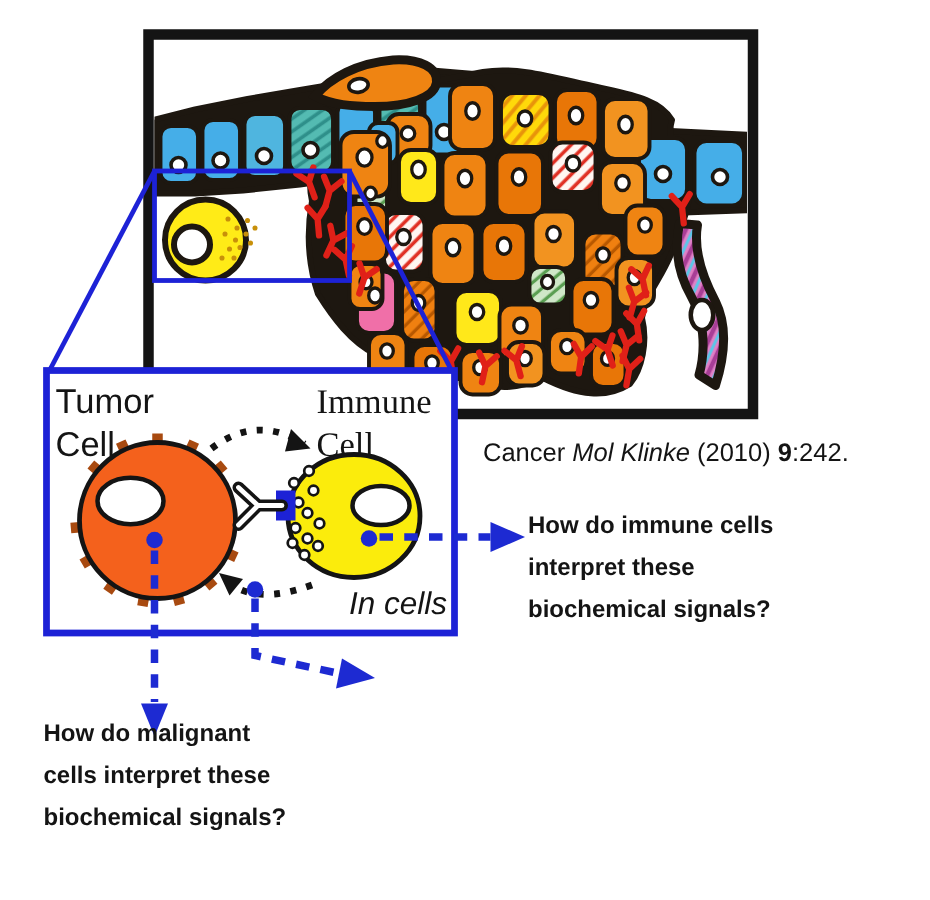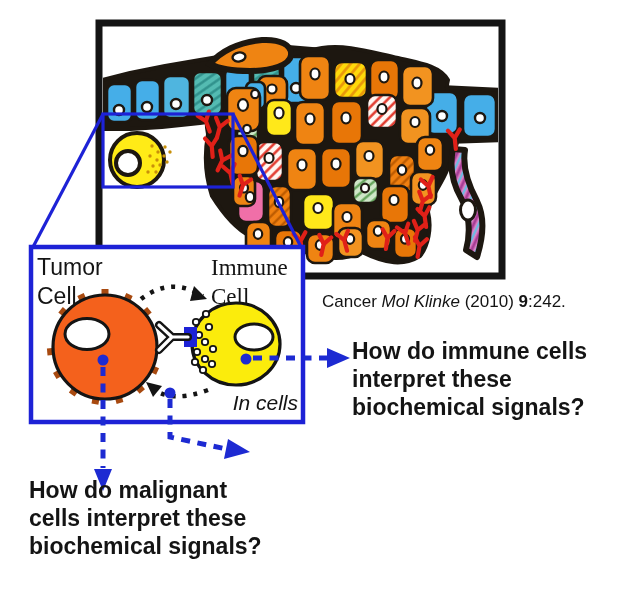--- a/index.html
+++ b/index.html
@@ -1,21 +1,21 @@
 <!DOCTYPE html>
 <html><head>
 <meta charset="utf-8">
 <style>
   html,body{margin:0;padding:0;background:#fff;}
   #stage{position:relative;width:620px;height:600px;background:#fff;overflow:hidden;
          font-family:"Liberation Sans",sans-serif;color:#141414;}
   #art{position:absolute;left:0;top:0;}
   .txt{position:absolute;white-space:pre-line;}
   .lbl{font-size:23px;line-height:29px;}
-  .q{font-weight:bold;font-size:23px;line-height:28px;}
+  .q{font-weight:bold;font-size:16px;line-height:28px;}
   #tumor-label{left:37px;top:253px;width:90px;}
   #immune-label{left:211px;top:253px;width:92px;text-align:left;font-family:Liberation Serif, serif;}
   #in-vitro{left:210px;top:391px;width:88px;text-align:right;font-style:italic;font-size:21px;}
   #cite{left:322px;top:292px;font-size:17px;white-space:pre;}
   #cite .it{font-style:italic;} #cite .b{font-weight:bold;}
   #q-immune{left:352px;top:337px;width:255px;}
   #q-signals{left:261px;top:437px;width:245px;}
   #q-malignant{left:29px;top:476px;width:255px;}
 </style>
 </head>

